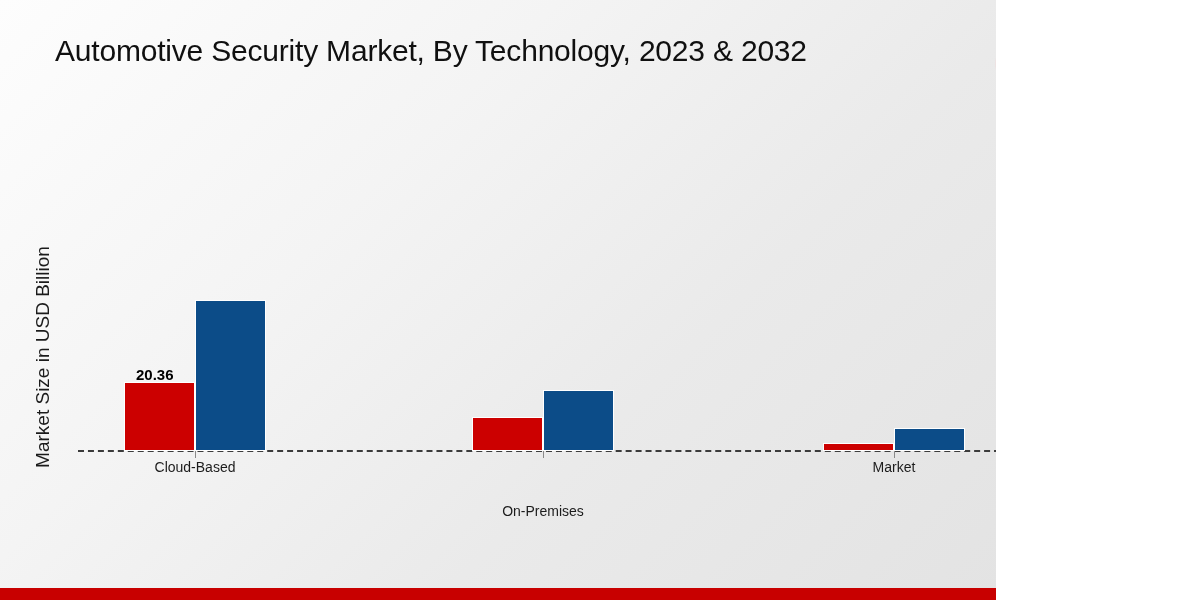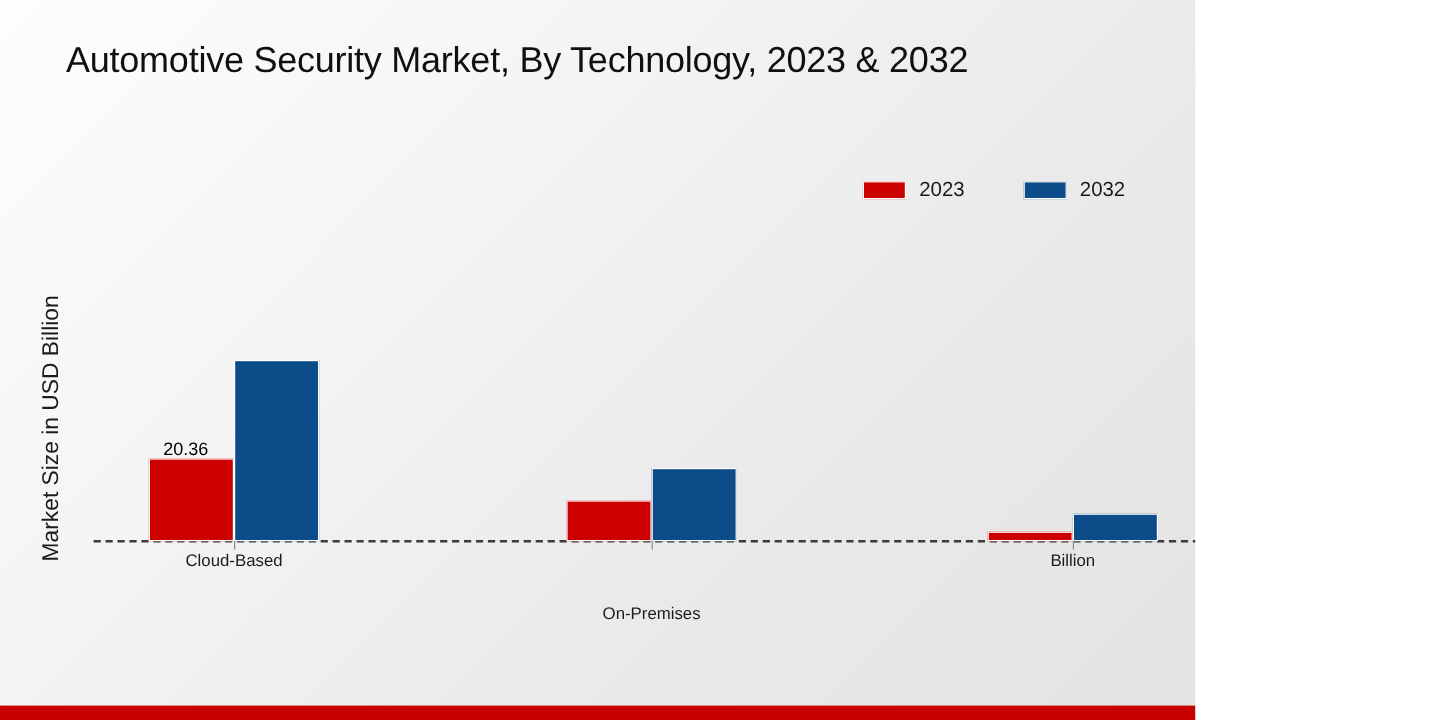--- a/index.html
+++ b/index.html
@@ -102,21 +102,21 @@
   }
   .bar {
     position: absolute;
     bottom: 0;
     border: 1px solid #ffffff;
     box-sizing: border-box;
   }
   .bar-value {
     position: absolute;
     font-size: 15px;
-    font-weight: normal;
+    font-weight: bold;
     color: #000000;
     white-space: nowrap;
     font-family: "Liberation Sans", sans-serif;
   }
   .tick {
     position: absolute;
     top: 451px;
     width: 1px;
     height: 7px;
     background: #8a8a8a;
@@ -156,30 +156,20 @@
       <rect x="44" y="42" width="11" height="36" rx="2.5" fill="#dcdcdc"></rect>
       <rect x="60" y="31" width="11" height="47" rx="2.5" fill="#dcdcdc"></rect>
       <line x1="33" y1="52" x2="49" y2="42" stroke="#dcdcdc" stroke-width="2"></line>
       <line x1="49" y1="42" x2="65" y2="31" stroke="#dcdcdc" stroke-width="2"></line>
       <circle cx="33" cy="52" r="6.5" fill="#d6d6d6"></circle>
       <circle cx="49" cy="41" r="7.5" fill="#d6d6d6"></circle>
       <circle cx="66" cy="29" r="9" fill="#d6d6d6"></circle>
     </svg>
   </div>
 
-  <div id="legend">
-    <div class="legend-item">
-      <span class="legend-swatch" style="background:#cc0000"></span>
-      <span class="legend-label">2023</span>
-    </div>
-    <div class="legend-item">
-      <span class="legend-swatch" style="background:#0c4c88"></span>
-      <span class="legend-label">2032</span>
-    </div>
-  </div>
 
   <div id="y-axis-title">Market Size in USD Billion</div>
 
   <div id="plot">
 
     <div id="baseline"></div>
 
     <div class="bar" style="left:124px; top:382px; width:71px; height:69px; background:#cc0000;"></div>
     <div class="bar-value" style="left:136px; top:366px;">20.36</div>
     <div class="bar" style="left:195px; top:300px; width:71px; height:151px; background:#0c4c88;"></div>
@@ -187,19 +177,19 @@
     <div class="cat-label" style="left:195px;">Cloud-Based</div>
 
     <div class="bar" style="left:472px; top:417px; width:71px; height:34px; background:#cc0000;"></div>
     <div class="bar" style="left:543px; top:390px; width:71px; height:61px; background:#0c4c88;"></div>
     <div class="tick" style="left:543px;"></div>
     <div class="cat-label" style="left:543px;margin-top:44px;">On-Premises</div>
 
     <div class="bar" style="left:823px; top:443px; width:71px; height:8px; background:#cc0000;"></div>
     <div class="bar" style="left:894px; top:428px; width:71px; height:23px; background:#0c4c88;"></div>
     <div class="tick" style="left:894px;"></div>
-    <div class="cat-label" style="left:894px;">Billion</div>
+    <div class="cat-label" style="left:894px;">Market</div>
 
   </div>
 
   <div id="footer-bar"></div>
 
 </div>
 
 </body></html>

